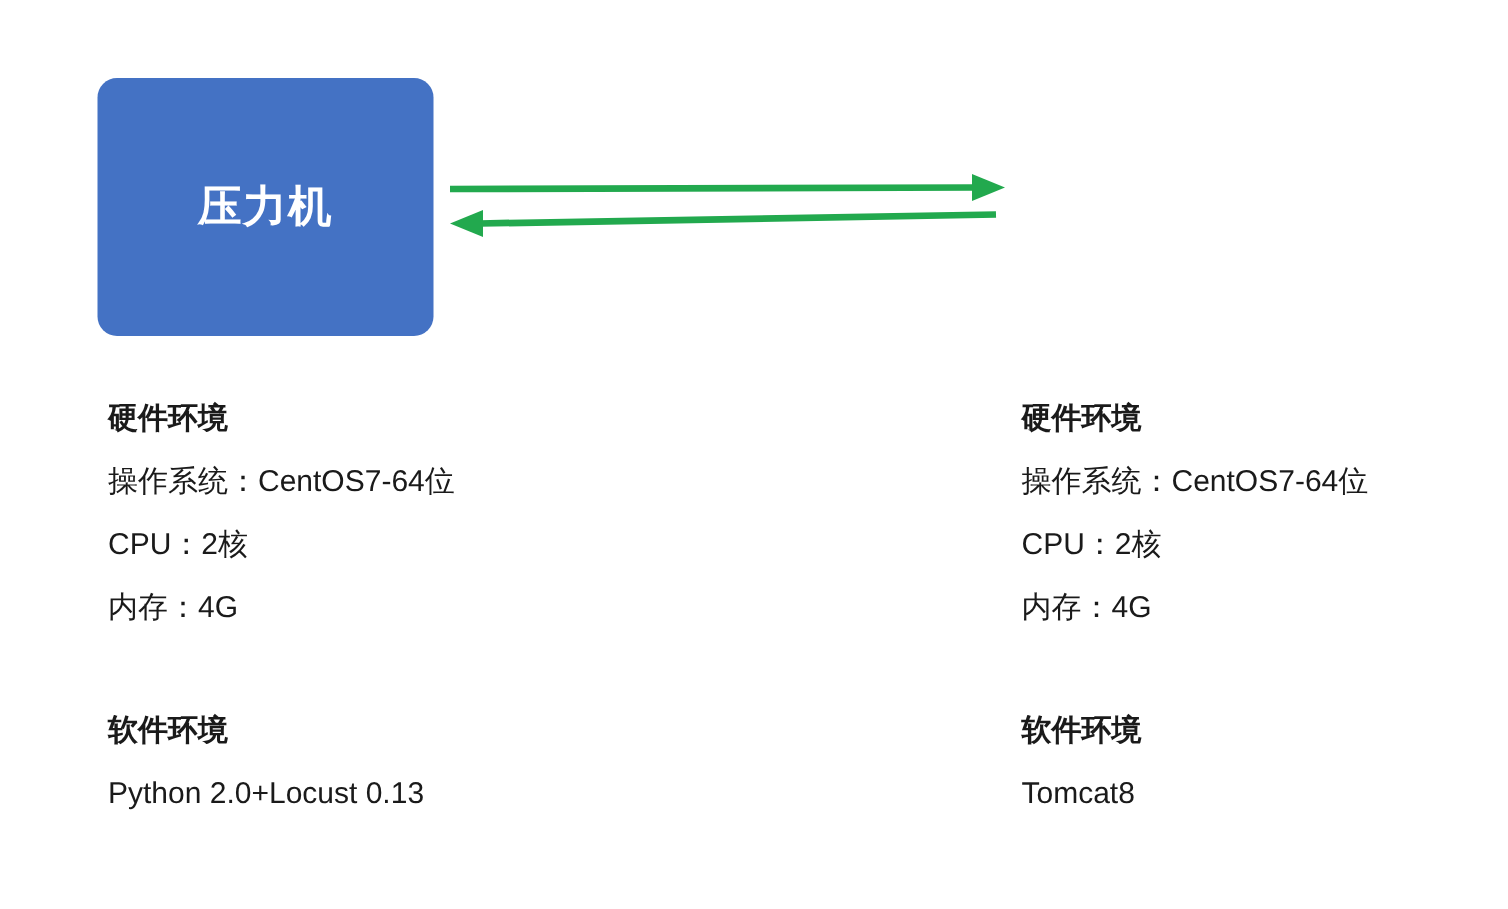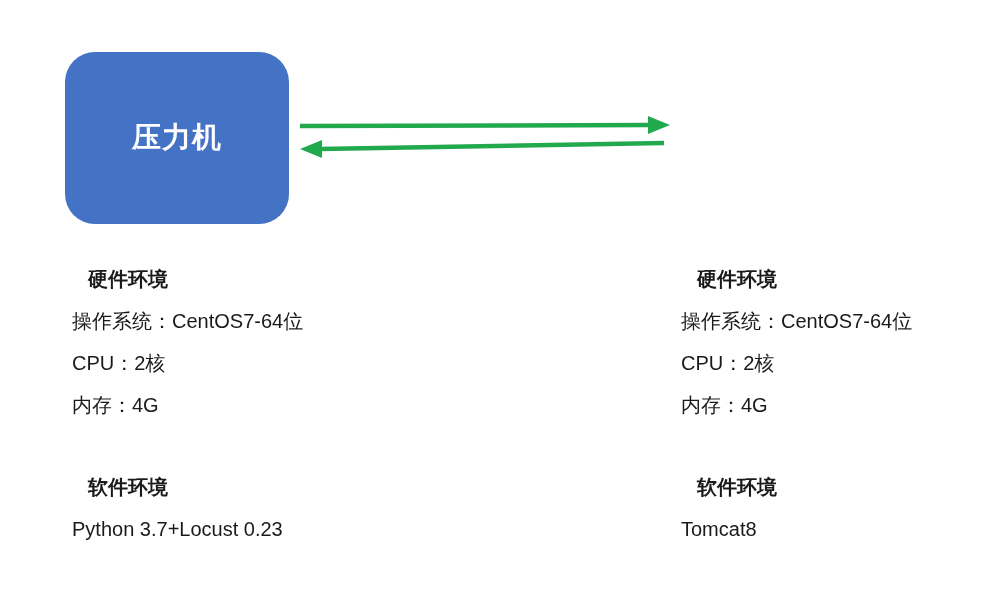--- a/index.html
+++ b/index.html
@@ -10,21 +10,21 @@
     font-family: "Liberation Sans", "DejaVu Sans", sans-serif;
     position: relative;
     overflow: hidden;
   }
   .canvas { position: absolute; inset: 0; }
 
   .node {
     position: absolute;
     width: 224px;
     height: 172px;
-    border-radius: 30px;
+    border-radius: 13px;
     background: var(--node-fill, #4472C4);
     color: var(--node-text, #ffffff);
     display: flex;
     align-items: center;
     justify-content: center;
     font-weight: bold;
     font-size: 29px;
     letter-spacing: 1px;
   }
   .node-left  { left: 65px;  top: 52px; }
@@ -36,21 +36,21 @@
     position: absolute;
     top: 258px;
     width: 400px;
     color: var(--text, #1a1a1a);
     font-size: 20px;
   }
   .panel-left  { left: 72px; }
   .panel-right { left: 681px; }
 
   .line    { height: 42px; line-height: 42px; white-space: nowrap; }
-  .heading { font-weight: bold; font-size: 20px; margin-left: 16px; }
+  .heading { font-weight: bold; font-size: 20px; }
   .spacer  { height: 40px; }
 </style>
 </head>
 <body>
 
 <div class="canvas">
 
   <div class="node node-left">
     <span>压力机</span>
   </div>
@@ -63,21 +63,21 @@
     <polygon points="32,40 32,58 10,49" fill="#22A94E"></polygon>
   </svg>
 
   <div class="panel panel-left">
     <div class="line heading">硬件环境</div>
     <div class="line">操作系统：CentOS7-64位</div>
     <div class="line">CPU：2核</div>
     <div class="line">内存：4G</div>
     <div class="spacer"></div>
     <div class="line heading">软件环境</div>
-    <div class="line">Python 3.7+Locust 0.23</div>
+    <div class="line">Python 2.0+Locust 0.13</div>
   </div>
 
   <div class="panel panel-right">
     <div class="line heading">硬件环境</div>
     <div class="line">操作系统：CentOS7-64位</div>
     <div class="line">CPU：2核</div>
     <div class="line">内存：4G</div>
     <div class="spacer"></div>
     <div class="line heading">软件环境</div>
     <div class="line">Tomcat8</div>

